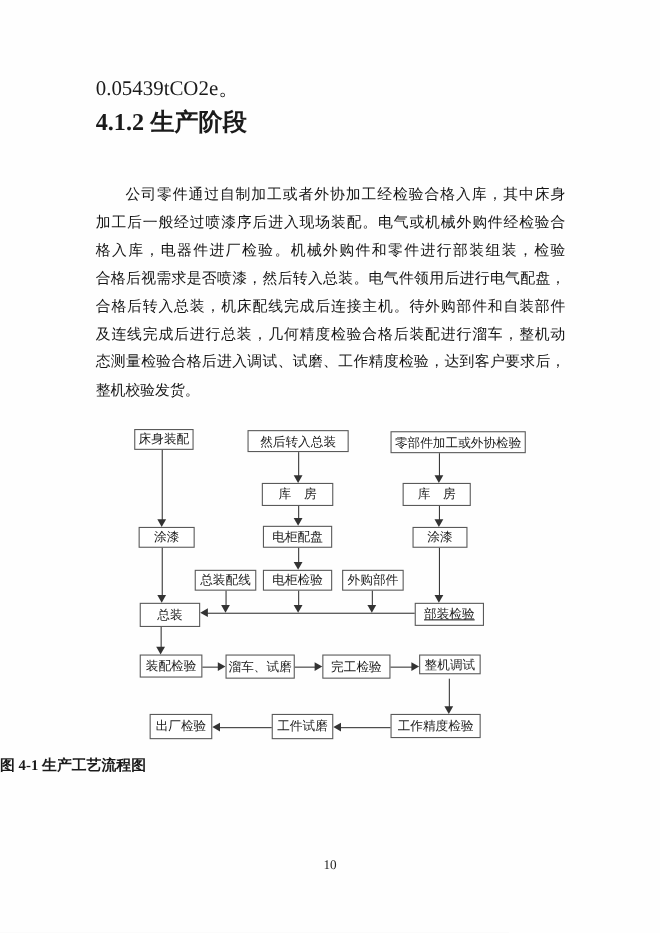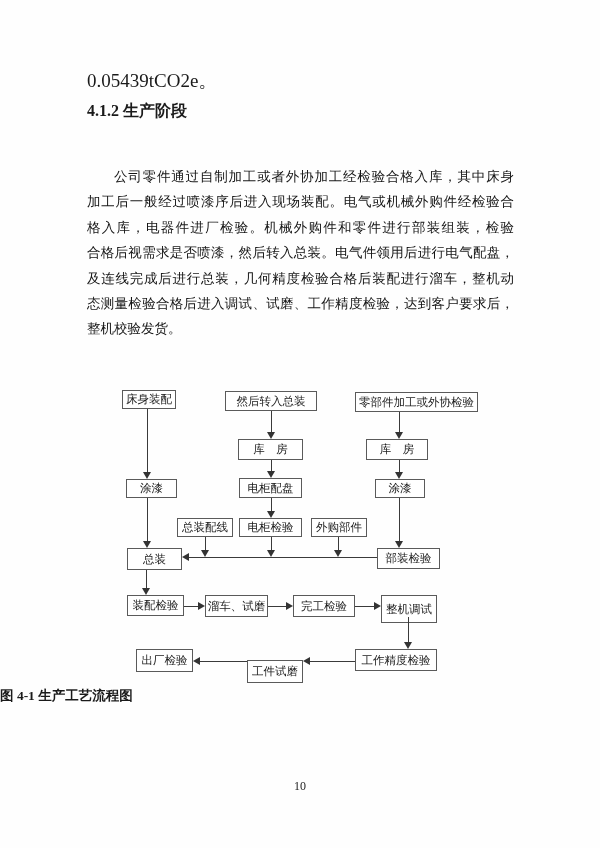--- a/index.html
+++ b/index.html
@@ -14,21 +14,21 @@
     background:#fefefe;
     color:#1a1a1a;
     overflow:hidden;
   }
   .intro{
     position:absolute;left:87px;top:71px;width:427px;
     font-size:19px;line-height:20px;
   }
   .h1{
     position:absolute;left:87px;top:100px;width:427px;
-    font-size:16px;font-weight:bold;line-height:22px;
+    font-size:22px;font-weight:bold;line-height:22px;
   }
   .h2{
     position:absolute;left:87px;top:134px;width:427px;
     font-size:15.5px;line-height:21px;
   }
   .para{
     position:absolute;left:87px;top:164px;width:427px;
     font-size:13.5px;color:#151515;
   }
   .para-line{
@@ -74,44 +74,45 @@
 <body>
 
 <div class="page">
   <div class="intro">0.05439tCO2e。</div>
   <div class="h1">4.1.2 生产阶段</div>
   <div class="para">
       <div class="para-line indent">公司零件通过自制加工或者外协加工经检验合格入库，其中床身</div>
       <div class="para-line">加工后一般经过喷漆序后进入现场装配。电气或机械外购件经检验合</div>
       <div class="para-line">格入库，电器件进厂检验。机械外购件和零件进行部装组装，检验</div>
       <div class="para-line">合格后视需求是否喷漆，然后转入总装。电气件领用后进行电气配盘，</div>
+      <div class="para-line">合格后转入总装，机床配线完成后连接主机。待外购部件和自装部件</div>
       <div class="para-line">及连线完成后进行总装，几何精度检验合格后装配进行溜车，整机动</div>
       <div class="para-line">态测量检验合格后进入调试、试磨、工作精度检验，达到客户要求后，</div>
       <div class="para-line last">整机校验发货。</div>
     </div>
   <div class="diagram">
       <div class="fbox" style="left: 37px; top: 5px; width: 54px; height: 19px;">床身装配</div>
       <div class="fbox" style="left: 140px; top: 6px; width: 92px; height: 20px;">然后转入总装</div>
       <div class="fbox" style="left: 270px; top: 7px; width: 123px; height: 20px;">零部件加工或外协检验</div>
       <div class="fbox" style="left: 153px; top: 54px; width: 65px; height: 21px;">库　房</div>
       <div class="fbox" style="left: 281px; top: 54px; width: 62px; height: 21px;">库　房</div>
       <div class="fbox" style="left: 41px; top: 94px; width: 51px; height: 19px;">涂漆</div>
       <div class="fbox" style="left: 154px; top: 93px; width: 63px; height: 20px;">电柜配盘</div>
       <div class="fbox" style="left: 290px; top: 94px; width: 50px; height: 19px;">涂漆</div>
       <div class="fbox" style="left: 92px; top: 133px; width: 56px; height: 19px;">总装配线</div>
       <div class="fbox" style="left: 154px; top: 133px; width: 63px; height: 19px;">电柜检验</div>
       <div class="fbox" style="left: 226px; top: 133px; width: 56px; height: 19px;">外购部件</div>
       <div class="fbox" style="left: 42px; top: 163px; width: 55px; height: 22px;">总装</div>
-      <div class="fbox" style="left: 292px; top: 163px; width: 63px; height: 21px;">部装检验</div>
+      <div class="fbox" style="left: 292px; top: 163px; width: 63px; height: 21px; text-decoration: underline;">部装检验</div>
       <div class="fbox" style="left: 42px; top: 210px; width: 57px; height: 21px;">装配检验</div>
       <div class="fbox" style="left: 120px; top: 210px; width: 63px; height: 22px; text-align: right;">溜车、试磨</div>
       <div class="fbox" style="left: 208px; top: 210px; width: 62px; height: 22px;">完工检验</div>
-      <div class="fbox" style="left: 296px; top: 210px; width: 56px; height: 28px;">整机调试</div>
+      <div class="fbox" style="left: 296px; top: 210px; width: 56px; height: 18px;">整机调试</div>
       <div class="fbox" style="left: 51px; top: 264px; width: 57px; height: 23px;">出厂检验</div>
-      <div class="fbox" style="left: 162px; top: 264px; width: 56px; height: 23px; margin-top: 11px;">工件试磨</div>
+      <div class="fbox" style="left: 162px; top: 264px; width: 56px; height: 23px;">工件试磨</div>
       <div class="fbox" style="left: 270px; top: 264px; width: 82px; height: 22px; font-family: Liberation Serif, serif;">工作精度检验</div>
       <div class="fline" style="left: 62px; top: 24px; width: 1px; height: 64px;"></div>
       <div class="fline" style="left: 62px; top: 113px; width: 1px; height: 44px;"></div>
       <div class="fline" style="left: 186px; top: 26px; width: 1px; height: 22px;"></div>
       <div class="fline" style="left: 186px; top: 75px; width: 1px; height: 13px;"></div>
       <div class="fline" style="left: 186px; top: 113px; width: 1px; height: 14px;"></div>
       <div class="fline" style="left: 314px; top: 27px; width: 1px; height: 21px;"></div>
       <div class="fline" style="left: 314px; top: 75px; width: 1px; height: 13px;"></div>
       <div class="fline" style="left: 314px; top: 113px; width: 1px; height: 44px;"></div>
       <div class="fline" style="left: 120px; top: 152px; width: 1px; height: 14px;"></div>

